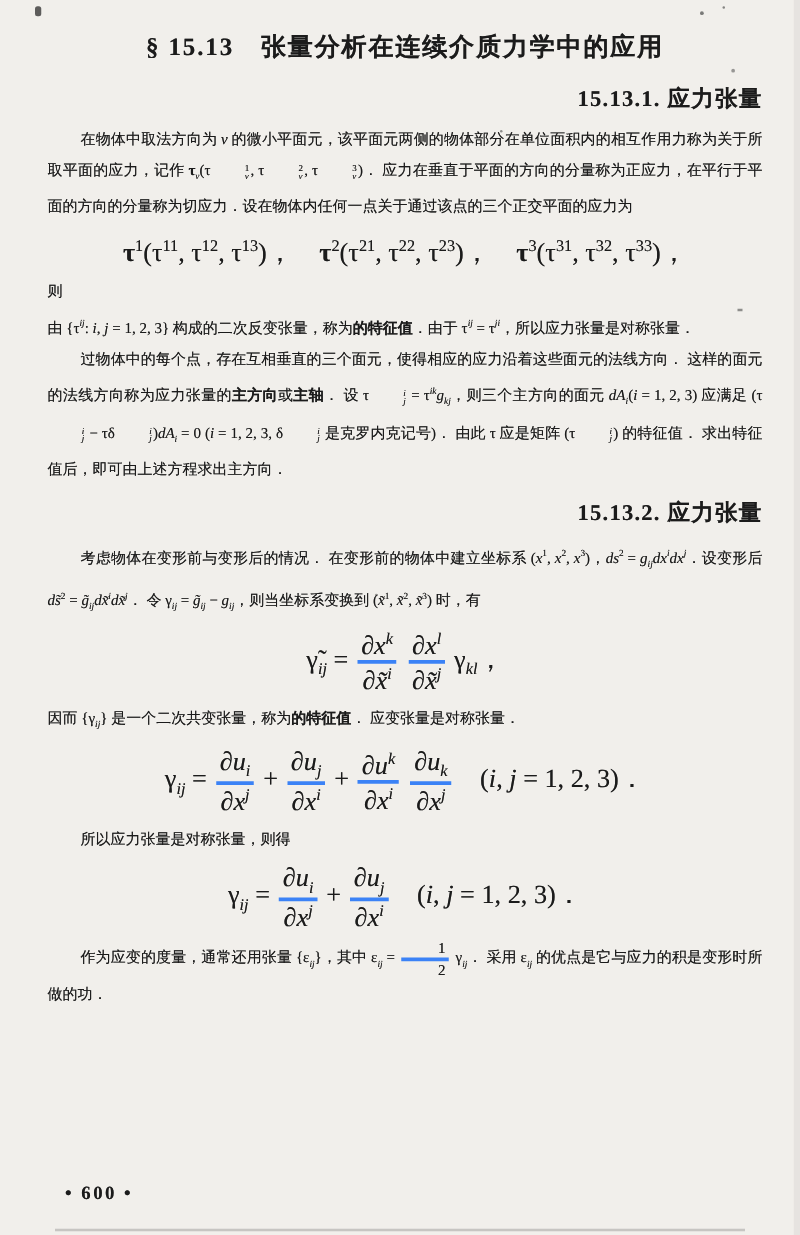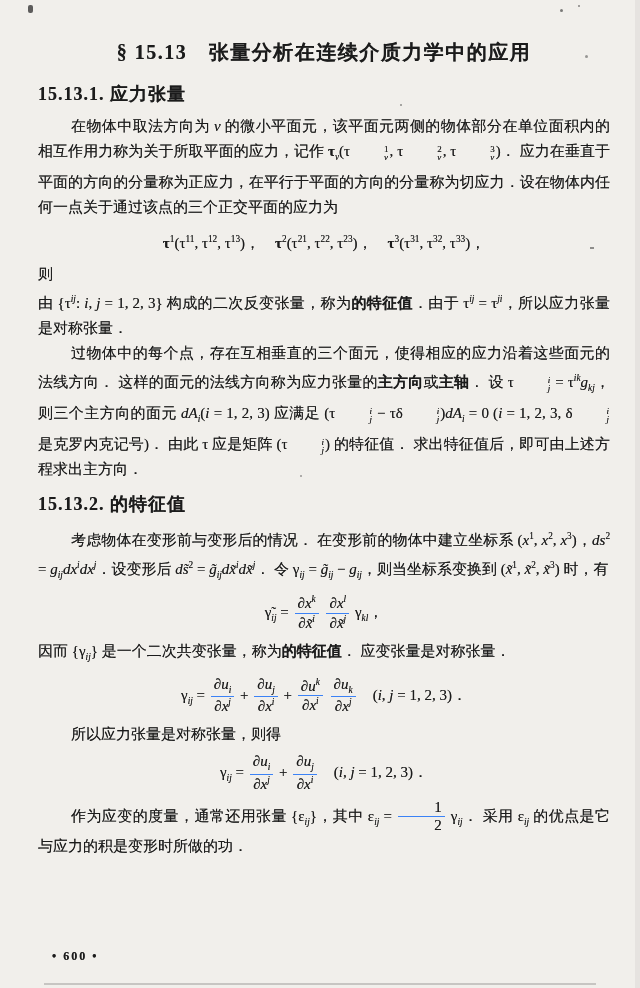--- a/index.html
+++ b/index.html
@@ -9,41 +9,42 @@
     font-family:"Liberation Serif","DejaVu Serif",serif;
     color:#1b1b1b;
   }
   .page{
     position:relative;width:100%;height:100%;
     padding:24px 30px 0 38px;box-sizing:border-box;
     text-shadow:0 0 0.4px rgba(25,25,25,.65);
   }
   .title{
     text-align:center;font-weight:bold;font-size:20px;
-    letter-spacing:1.5px;margin:15px 0 16px;
+    letter-spacing:1.5px;margin:0 0 16px;
   }
   .sec-h{
     font-weight:bold;font-size:18px;letter-spacing:1px;
     margin:10px 0 8px;
+    text-align:right;
   }
-  p{margin:0;font-size:15px;line-height:25px;text-align:justify}
+  p{margin:0;font-size:12px;line-height:25px;text-align:justify}
   .ind{text-indent:2.2em}
   .formula{
-    text-align:center;font-size:15px;line-height:24px;
+    text-align:center;font-size:21px;line-height:24px;
     margin:7px 0;white-space:nowrap;
   }
   sup,sub{font-size:.62em}
   .fr{display:inline-block;vertical-align:middle;text-align:center;line-height:1.05;margin:0 2px}
-  .fr .nm{display:block;border-bottom:1px solid #3b82f6;padding:0 3px 1px}
+  .fr .nm{display:block;border-bottom:3px solid #3b82f6;padding:0 3px 1px}
   .fr .dn{display:block;padding:1px 3px 0}
   .st{display:inline-block;vertical-align:-.42em;line-height:.85;font-size:.6em;text-align:left;margin:0 1px}
   .st span{display:block}
   .footer{
     position:absolute;left:52px;bottom:24px;
-    font-weight:bold;font-size:12px;letter-spacing:2px;
+    font-weight:bold;font-size:15px;letter-spacing:2px;
   }
   .spk{position:absolute;background:#2b2b2b;border-radius:50%}
   .edge-shade{position:absolute;top:0;right:0;width:5px;height:100%;background:rgba(60,55,45,.06)}
   .bottom-streak{position:absolute;left:44px;bottom:3px;width:552px;height:2px;background:rgba(50,50,50,.22)}
 </style>
 </head>
 <body>
 
 <div class="page">
 
@@ -55,21 +56,21 @@
 
   <div class="formula"><b>τ</b><sup>1</sup>(τ<sup>11</sup>, τ<sup>12</sup>, τ<sup>13</sup>)，　<b>τ</b><sup>2</sup>(τ<sup>21</sup>, τ<sup>22</sup>, τ<sup>23</sup>)，　<b>τ</b><sup>3</sup>(τ<sup>31</sup>, τ<sup>32</sup>, τ<sup>33</sup>)，</div>
 
   <p>则</p>
 
 
   <p>由 {τ<sup><i>ij</i></sup>: <i>i</i>, <i>j</i> = 1, 2, 3} 构成的二次反变张量，称为<b>的特征值</b>．由于 τ<sup><i>ij</i></sup> = τ<sup><i>ji</i></sup>，所以应力张量是对称张量．</p>
 
   <p class="ind">过物体中的每个点，存在互相垂直的三个面元，使得相应的应力沿着这些面元的法线方向． 这样的面元的法线方向称为应力张量的<b>主方向</b>或<b>主轴</b>． 设 τ<span class="st"><span><i>i</i></span><span><i>j</i></span></span> = τ<sup><i>ik</i></sup><i>g</i><sub><i>kj</i></sub>，则三个主方向的面元 <i>dA</i><sub><i>i</i></sub>(<i>i</i> = 1, 2, 3) 应满足 (τ<span class="st"><span><i>i</i></span><span><i>j</i></span></span> − τδ<span class="st"><span><i>i</i></span><span><i>j</i></span></span>)<i>dA</i><sub><i>i</i></sub> = 0 (<i>i</i> = 1, 2, 3, δ<span class="st"><span><i>i</i></span><span><i>j</i></span></span> 是克罗内克记号)． 由此 τ 应是矩阵 (τ<span class="st"><span><i>i</i></span><span><i>j</i></span></span>) 的特征值． 求出特征值后，即可由上述方程求出主方向．</p>
 
-  <div class="sec-h">15.13.2. 的特征值</div>
+  <div class="sec-h">15.13.2. 应力张量</div>
 
   <p class="ind">考虑物体在变形前与变形后的情况． 在变形前的物体中建立坐标系 (<i>x</i><sup>1</sup>, <i>x</i><sup>2</sup>, <i>x</i><sup>3</sup>)，<i>ds</i><sup>2</sup> = <i>g</i><sub><i>ij</i></sub><i>dx</i><sup><i>i</i></sup><i>dx</i><sup><i>j</i></sup>．设变形后 <i>ds̃</i><sup>2</sup> = <i>g̃</i><sub><i>ij</i></sub><i>dx̃</i><sup><i>i</i></sup><i>dx̃</i><sup><i>j</i></sup>． 令 γ<sub><i>ij</i></sub> = <i>g̃</i><sub><i>ij</i></sub> − <i>g</i><sub><i>ij</i></sub>，则当坐标系变换到 (<i>x̃</i><sup>1</sup>, <i>x̃</i><sup>2</sup>, <i>x̃</i><sup>3</sup>) 时，有</p>
 
   <div class="formula">γ̃<sub><i>ij</i></sub> = <span class="fr"><span class="nm">∂<i>x</i><sup><i>k</i></sup></span><span class="dn">∂<i>x̃</i><sup><i>i</i></sup></span></span> <span class="fr"><span class="nm">∂<i>x</i><sup><i>l</i></sup></span><span class="dn">∂<i>x̃</i><sup><i>j</i></sup></span></span> γ<sub><i>kl</i></sub>，</div>
 
   <p>因而 {γ<sub><i>ij</i></sub>} 是一个二次共变张量，称为<b>的特征值</b>． 应变张量是对称张量．</p>
 
 
   <div class="formula">γ<sub><i>ij</i></sub> = <span class="fr"><span class="nm">∂<i>u</i><sub><i>i</i></sub></span><span class="dn">∂<i>x</i><sup><i>j</i></sup></span></span> + <span class="fr"><span class="nm">∂<i>u</i><sub><i>j</i></sub></span><span class="dn">∂<i>x</i><sup><i>i</i></sup></span></span> + <span class="fr"><span class="nm">∂<i>u</i><sup><i>k</i></sup></span><span class="dn">∂<i>x</i><sup><i>i</i></sup></span></span> <span class="fr"><span class="nm">∂<i>u</i><sub><i>k</i></sub></span><span class="dn">∂<i>x</i><sup><i>j</i></sup></span></span>　(<i>i</i>, <i>j</i> = 1, 2, 3)．</div>
 

